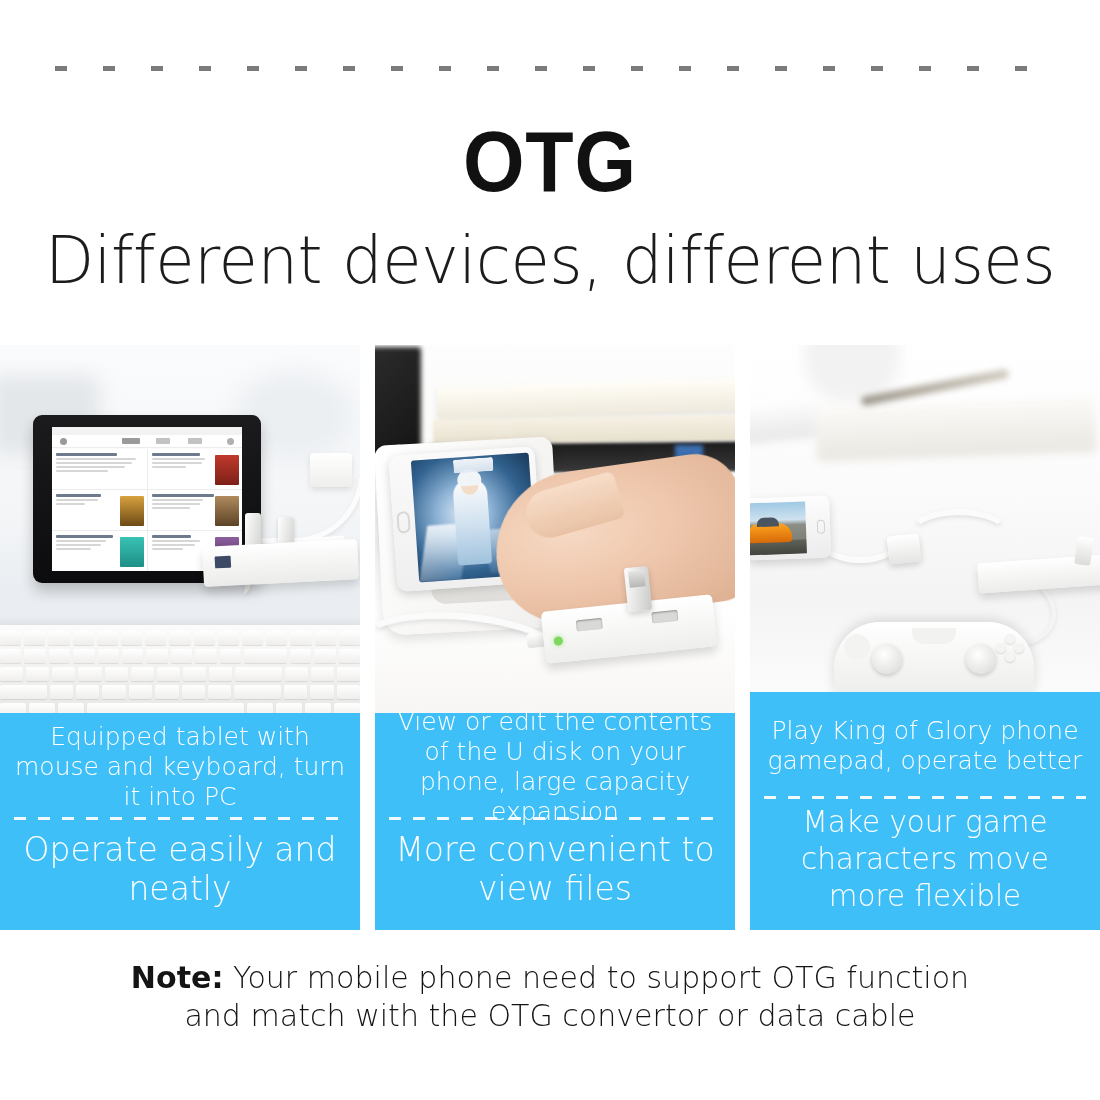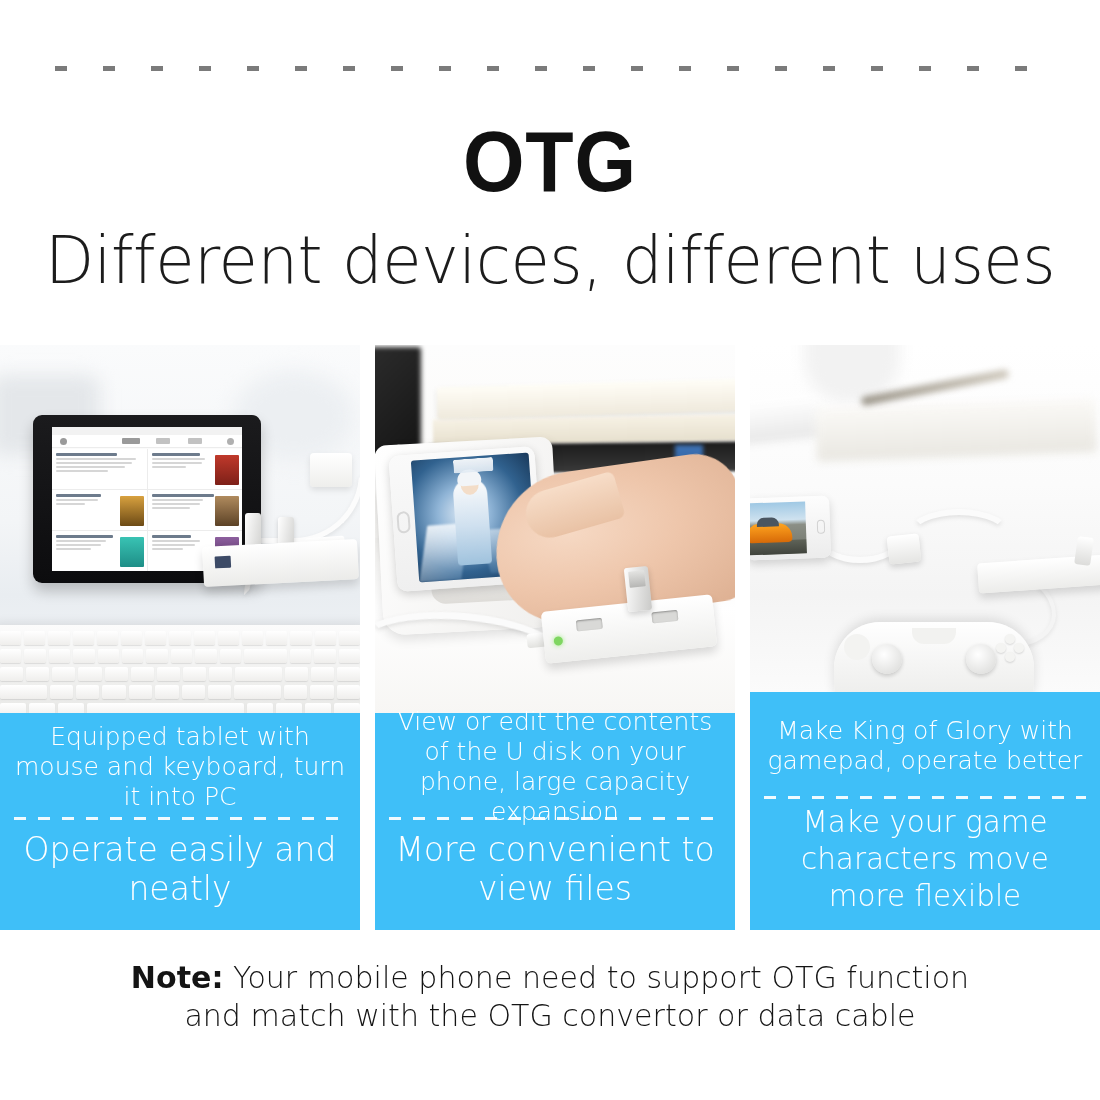--- a/index.html
+++ b/index.html
@@ -768,21 +768,21 @@
             <div class="ph3-btn" style="left:18px;top:9px;"></div>
             <div class="ph3-btn" style="left:9px;top:18px;"></div>
           </div>
           <div class="ph3-stick l"></div>
           <div class="ph3-stick r"></div>
         </div>
       </div>
     </div>
 
     <div class="caption">
-      <div class="cap-top">Make King of Glory with gamepad, operate better</div>
+      <div class="cap-top">Play King of Glory phone gamepad, operate better</div>
       <div class="cap-divider"></div>
       <div class="cap-bottom">Make your game characters move more flexible</div>
     </div>
   </div>
 
 </div>
 
 <div id="note"><b>Note:</b><span> Your mobile phone need to support OTG function and match with the OTG convertor or data cable</span></div>
 
 </body></html>

